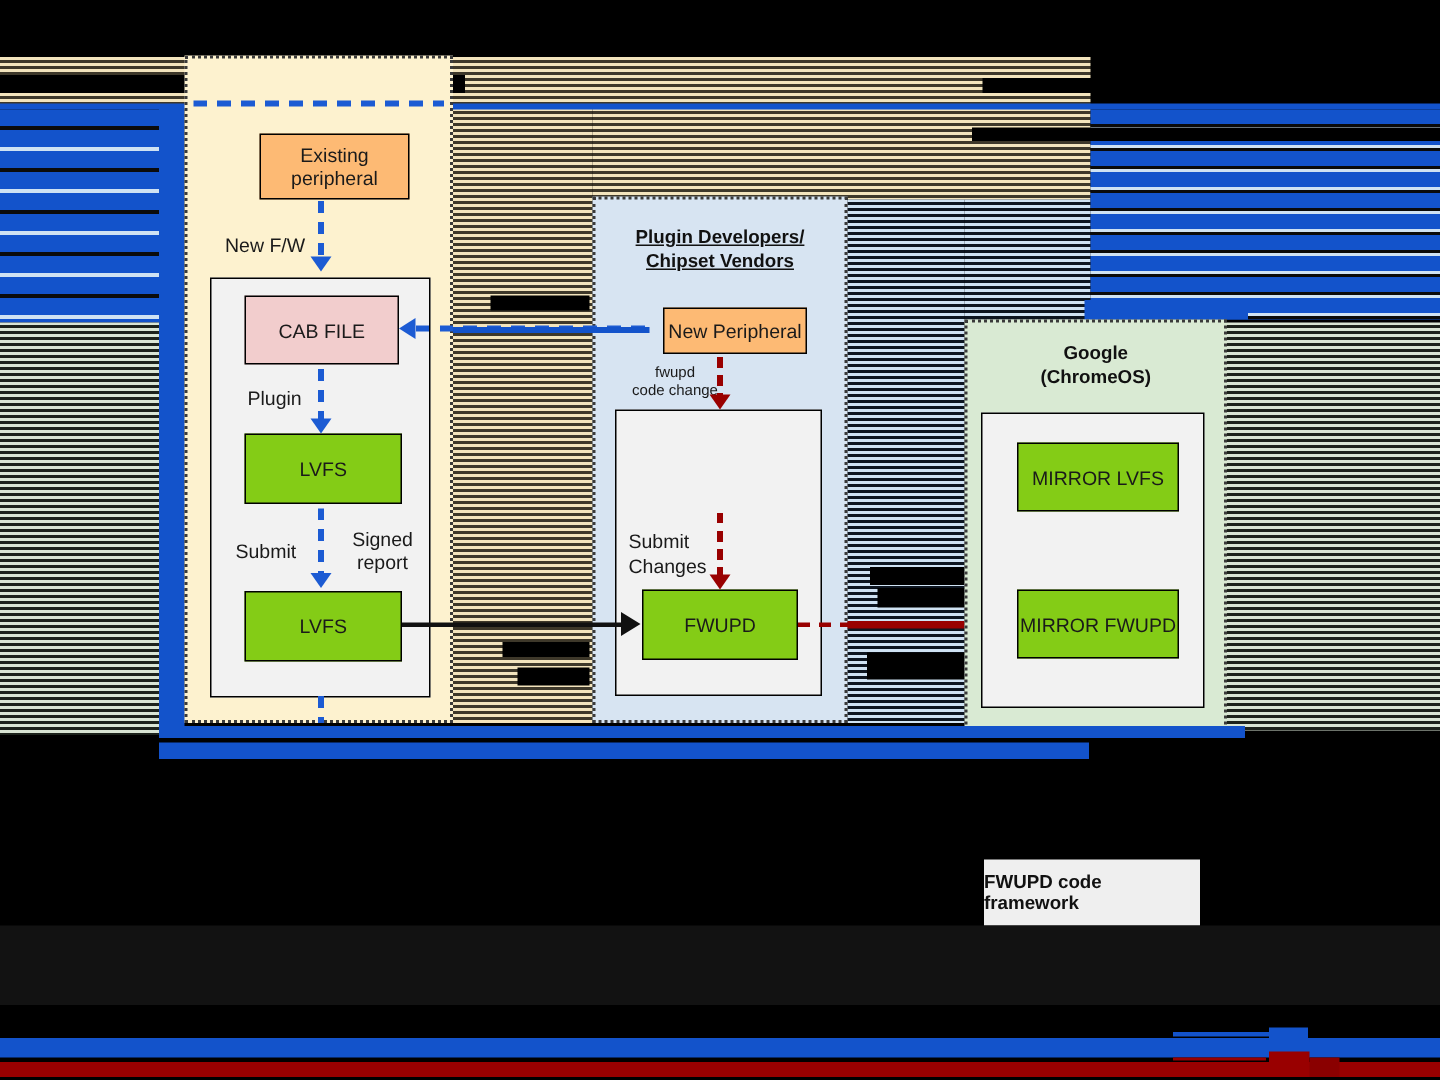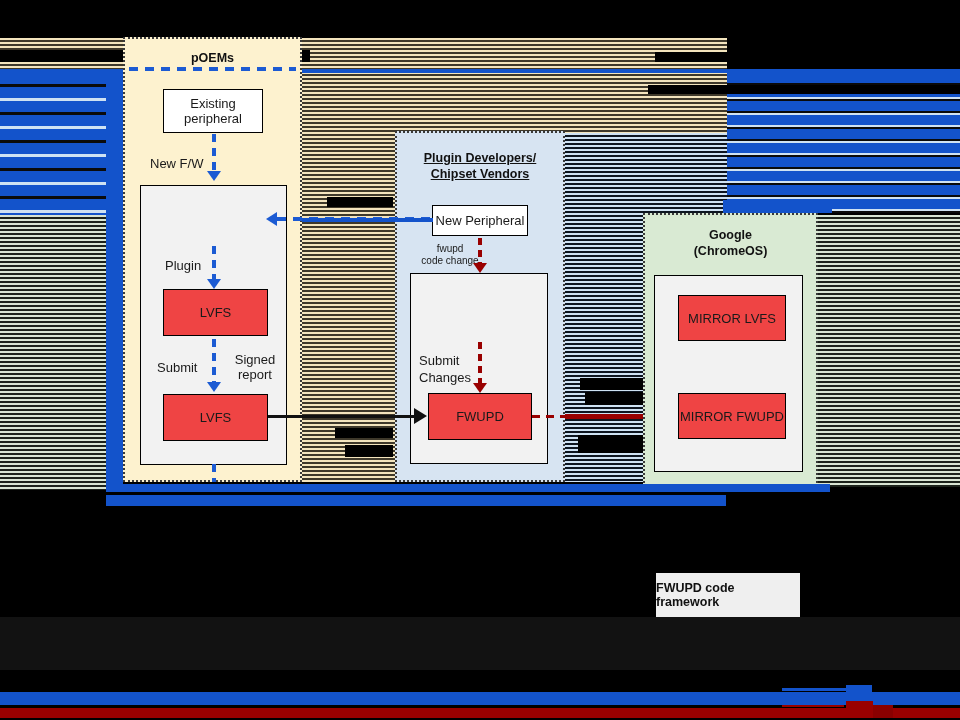--- a/index.html
+++ b/index.html
@@ -17,22 +17,22 @@
   .blackbar{background:#000;}
   
   .container{border:2px dotted #3a3a3a;box-sizing:border-box;}
   .cream{background:#fdf2cf;}
   .bluec{background:#d7e4f2;}
   .greenc{background:#d9ead3;}
   .panel{background:#f2f2f2;border:1px solid #000;box-sizing:border-box;}
   .node{border:1px solid #000;box-sizing:border-box;display:flex;align-items:center;justify-content:center;
         text-align:center;font-size:13px;line-height:15px;}
   .pink{background:#f2cdcd;}
-  .greenb{background:#ef4444;}
-  .lbluebox{background:#ffffff;}
+  .greenb{background:#84cc16;}
+  .lbluebox{background:#fdba74;margin-left:10px;}
   .ctitle{font-weight:bold;font-size:12.5px;text-align:center;line-height:16px;color:#111;}
   .lbl{font-size:13px;color:#1a1a1a;}
   .lbl-sm{font-size:10px;color:#1a1a1a;line-height:12px;text-align:center;}
   
   .vdash-blue{width:4px;background:repeating-linear-gradient(180deg,#1c5bd3 0 8px,transparent 8px 14px);}
   .hdash-blue{height:4px;background:repeating-linear-gradient(90deg,#1c5bd3 0 9px,transparent 9px 16px);}
   .vdash-red{width:4px;background:repeating-linear-gradient(180deg,#990000 0 7px,transparent 7px 12px);}
   .hdash-red{height:3px;background:repeating-linear-gradient(90deg,#990000 0 8px,transparent 8px 14px);}
   .hline-black{height:3px;background:#111;}
   
@@ -67,31 +67,33 @@
   <div class="abs blackbar" style="left:655px;top:52px;width:305px;height:10px;"></div>
   <div class="abs blackbar" style="left:648px;top:85px;width:312px;height:9px;"></div>
   <div class="abs blackbar" style="left:327px;top:197px;width:66px;height:10px;"></div>
   <div class="abs blackbar" style="left:335px;top:428px;width:58px;height:10px;"></div>
   <div class="abs blackbar" style="left:345px;top:445px;width:48px;height:12px;"></div>
   <div class="abs blackbar" style="left:580px;top:378px;width:63px;height:12px;"></div>
   <div class="abs blackbar" style="left:585px;top:392px;width:58px;height:13px;"></div>
   <div class="abs blackbar" style="left:578px;top:435px;width:65px;height:18px;"></div>
 
   <div class="abs container cream" style="left:123px;top:37px;width:179px;height:445px;">
-    <div class="abs ctitle" style="left:0px;top:11px;width:175px;">pOEMs</div>
     <div class="abs hdash-blue" style="left:4px;top:28px;width:167px;"></div>
   </div>
 
   <div class="abs panel" style="left:140px;top:185px;width:147px;height:280px;"></div>
 
   <div class="abs node lbluebox" style="left:163px;top:89px;width:100px;height:44px;">
     <span>Existing peripheral</span>
   </div>
   <div class="abs lbl" style="left:150px;top:156px;">New F/W</div>
 
+  <div class="abs node pink" style="left:163px;top:197px;width:103px;height:46px;">
+    <span>CAB FILE</span>
+  </div>
   <div class="abs lbl" style="left:165px;top:258px;">Plugin</div>
 
   <div class="abs node greenb" style="left:163px;top:289px;width:105px;height:47px;">
     <span>LVFS</span>
   </div>
   <div class="abs lbl" style="left:157px;top:360px;">Submit</div>
   <div class="abs lbl" style="left:228px;top:352px;width:54px;text-align:center;">Signed report</div>
 
   <div class="abs node greenb" style="left:163px;top:394px;width:105px;height:47px;">
     <span>LVFS</span>

